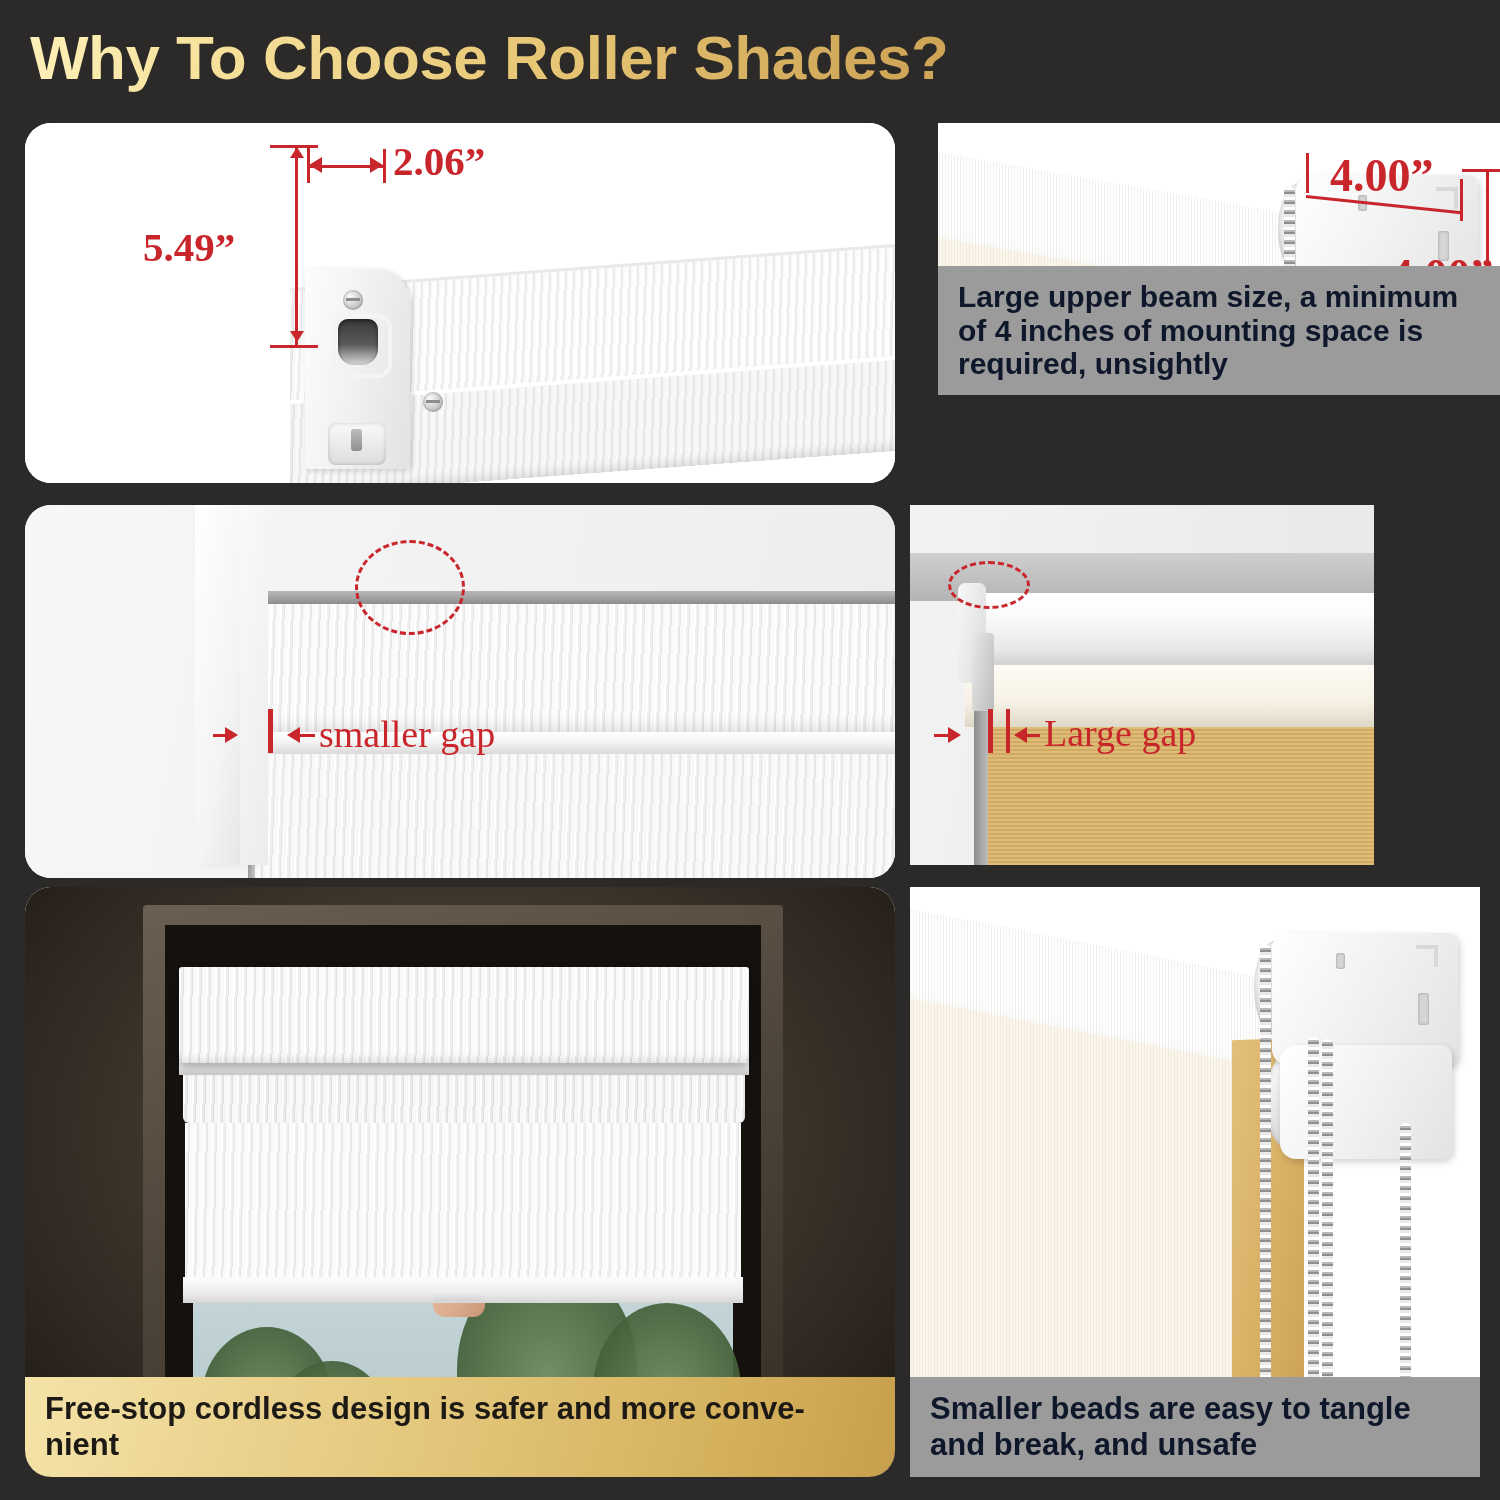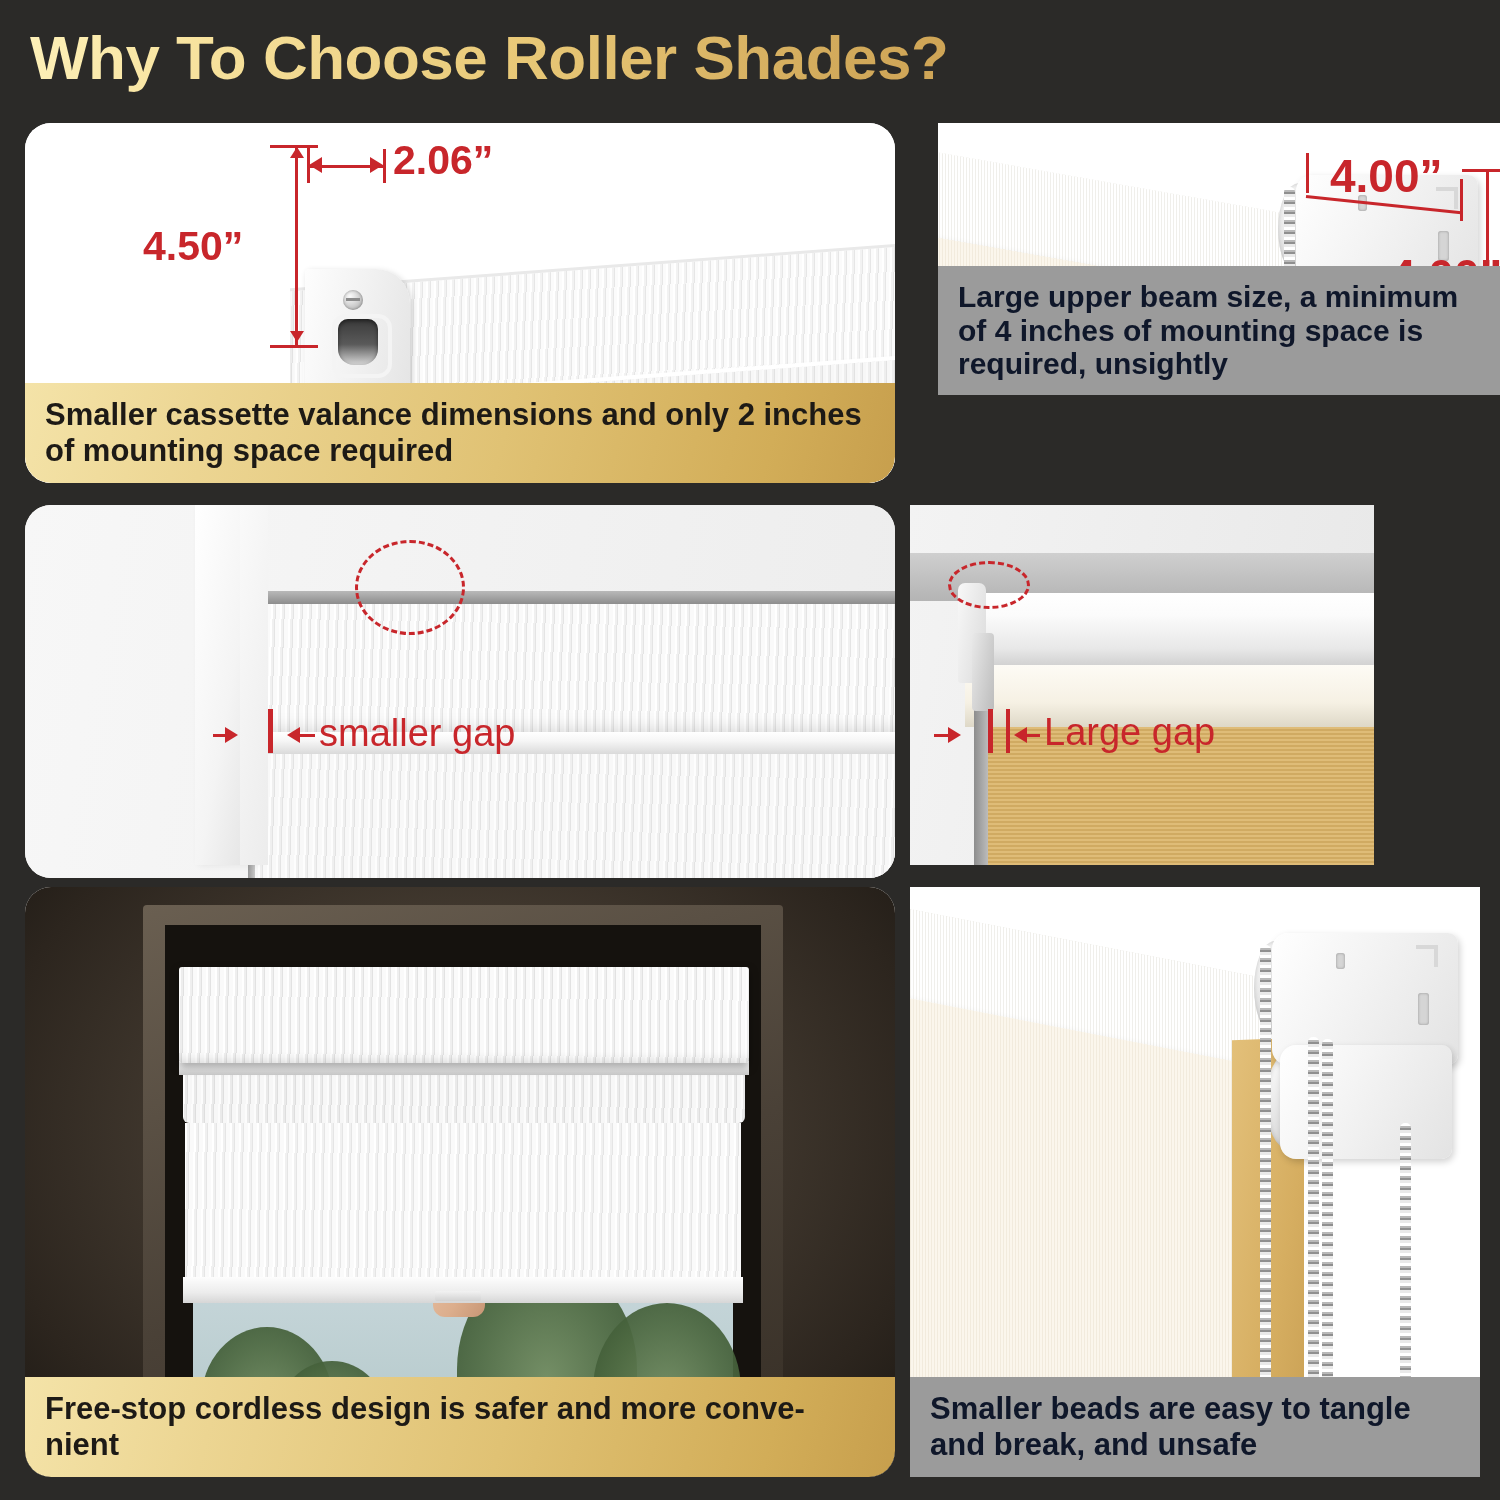--- a/index.html
+++ b/index.html
@@ -53,21 +53,21 @@
     color:#1d1a16;
     background:linear-gradient(105deg,#f4e3a8 0%,#ecd592 22%,#e0c274 55%,#d2ad58 85%,#c79f4d 100%);
     border-bottom-left-radius:26px; border-bottom-right-radius:26px;
   }
   .cap-gray { color:#0f172a; background:#9b9b9b; }
   .cap-3 { font-size:30px; line-height:1.12; }
 
   
   .dim-txt {
     position:absolute; color:#c8262b; font-weight:bold;
-    font-family:Liberation Sans, sans-serif; white-space:nowrap;
+    font-family:Liberation Serif, serif; white-space:nowrap;
   }
   .rline { position:absolute; background:#c8262b; }
   .rline.h { height:3px; }
   .rline.v { width:3px; }
   .arr { position:absolute; width:0; height:0; }
   .arr-l { border-top:8px solid transparent; border-bottom:8px solid transparent; border-right:13px solid #c8262b; }
   .arr-r { border-top:8px solid transparent; border-bottom:8px solid transparent; border-left:13px solid #c8262b; }
   .arr-u { border-left:7px solid transparent; border-right:7px solid transparent; border-bottom:11px solid #c8262b; }
   .arr-d { border-left:7px solid transparent; border-right:7px solid transparent; border-top:11px solid #c8262b; }
   .dcircle { position:absolute; border:3.5px dashed #c8262b; border-radius:50%; }
@@ -292,24 +292,23 @@
     <div class="arr arr-r" style="left:345px; top:34px;"></div>
     <div class="dim-txt" style="left:368px; top:14px; font-size:41px;">2.06”</div>
   </div>
 
   <div>
     <div class="rline h" style="left:245px; top:22px; width:48px;"></div>
     <div class="rline h" style="left:245px; top:222px; width:48px;"></div>
     <div class="rline v" style="left:270px; top:22px; height:202px;"></div>
     <div class="arr arr-u" style="left:265px; top:24px;"></div>
     <div class="arr arr-d" style="left:265px; top:208px;"></div>
-    <div class="dim-txt" style="left:118px; top:100px; font-size:41px;">4.50”</div>
-  </div>
-
-  <div class="cap cap-gold">Smaller cassette valance dimensions and only 2 inches of mounting space required</div>
+    <div class="dim-txt" style="left:118px; top:100px; font-size:41px;">5.49”</div>
+  </div>
+
 </div>
 
 <div class="panel p-bad p2">
   <div class="photo">
     <div class="sh-wrap"></div>
     <div class="sh-roll" style="left:-10px; top:62px; width:390px; height:92px; transform:skewY(10deg);"></div>
     <div class="sh-fab" style="left:-10px; top:146px; width:372px; height:215px; transform:skewY(10deg);"></div>
     <div class="sh-tan" style="left:318px; top:150px; width:66px; height:210px; transform:skewY(-2deg);"></div>
     <div class="roll-end" style="left:340px; top:60px; width:42px; height:92px;"></div>
     <div class="roll-end" style="left:352px; top:168px; width:44px; height:94px;"></div>

